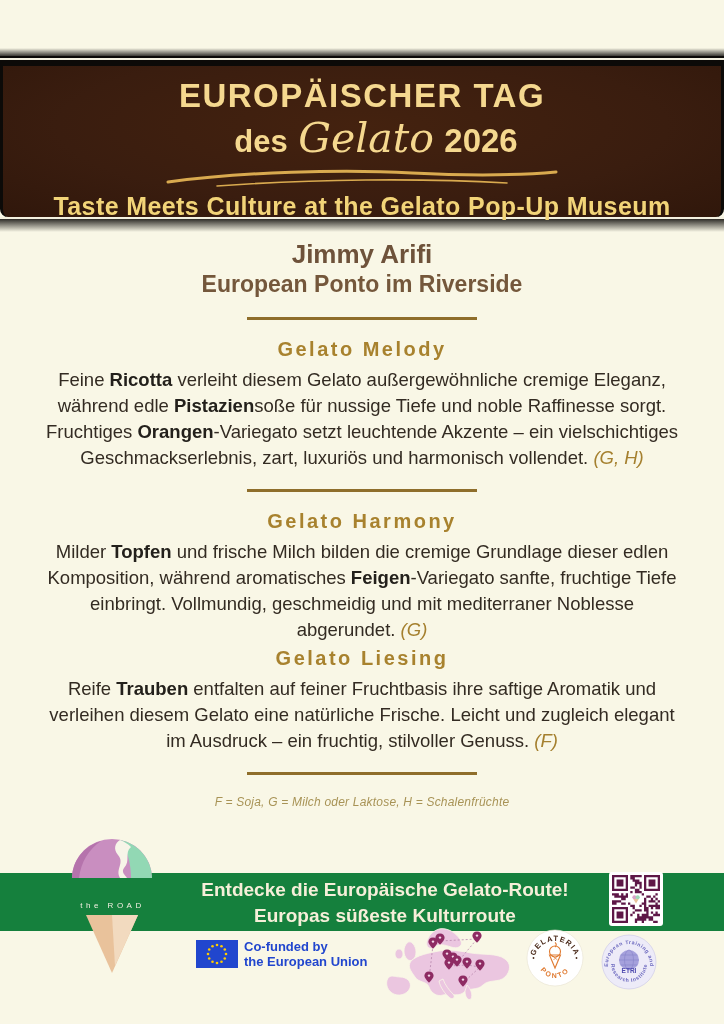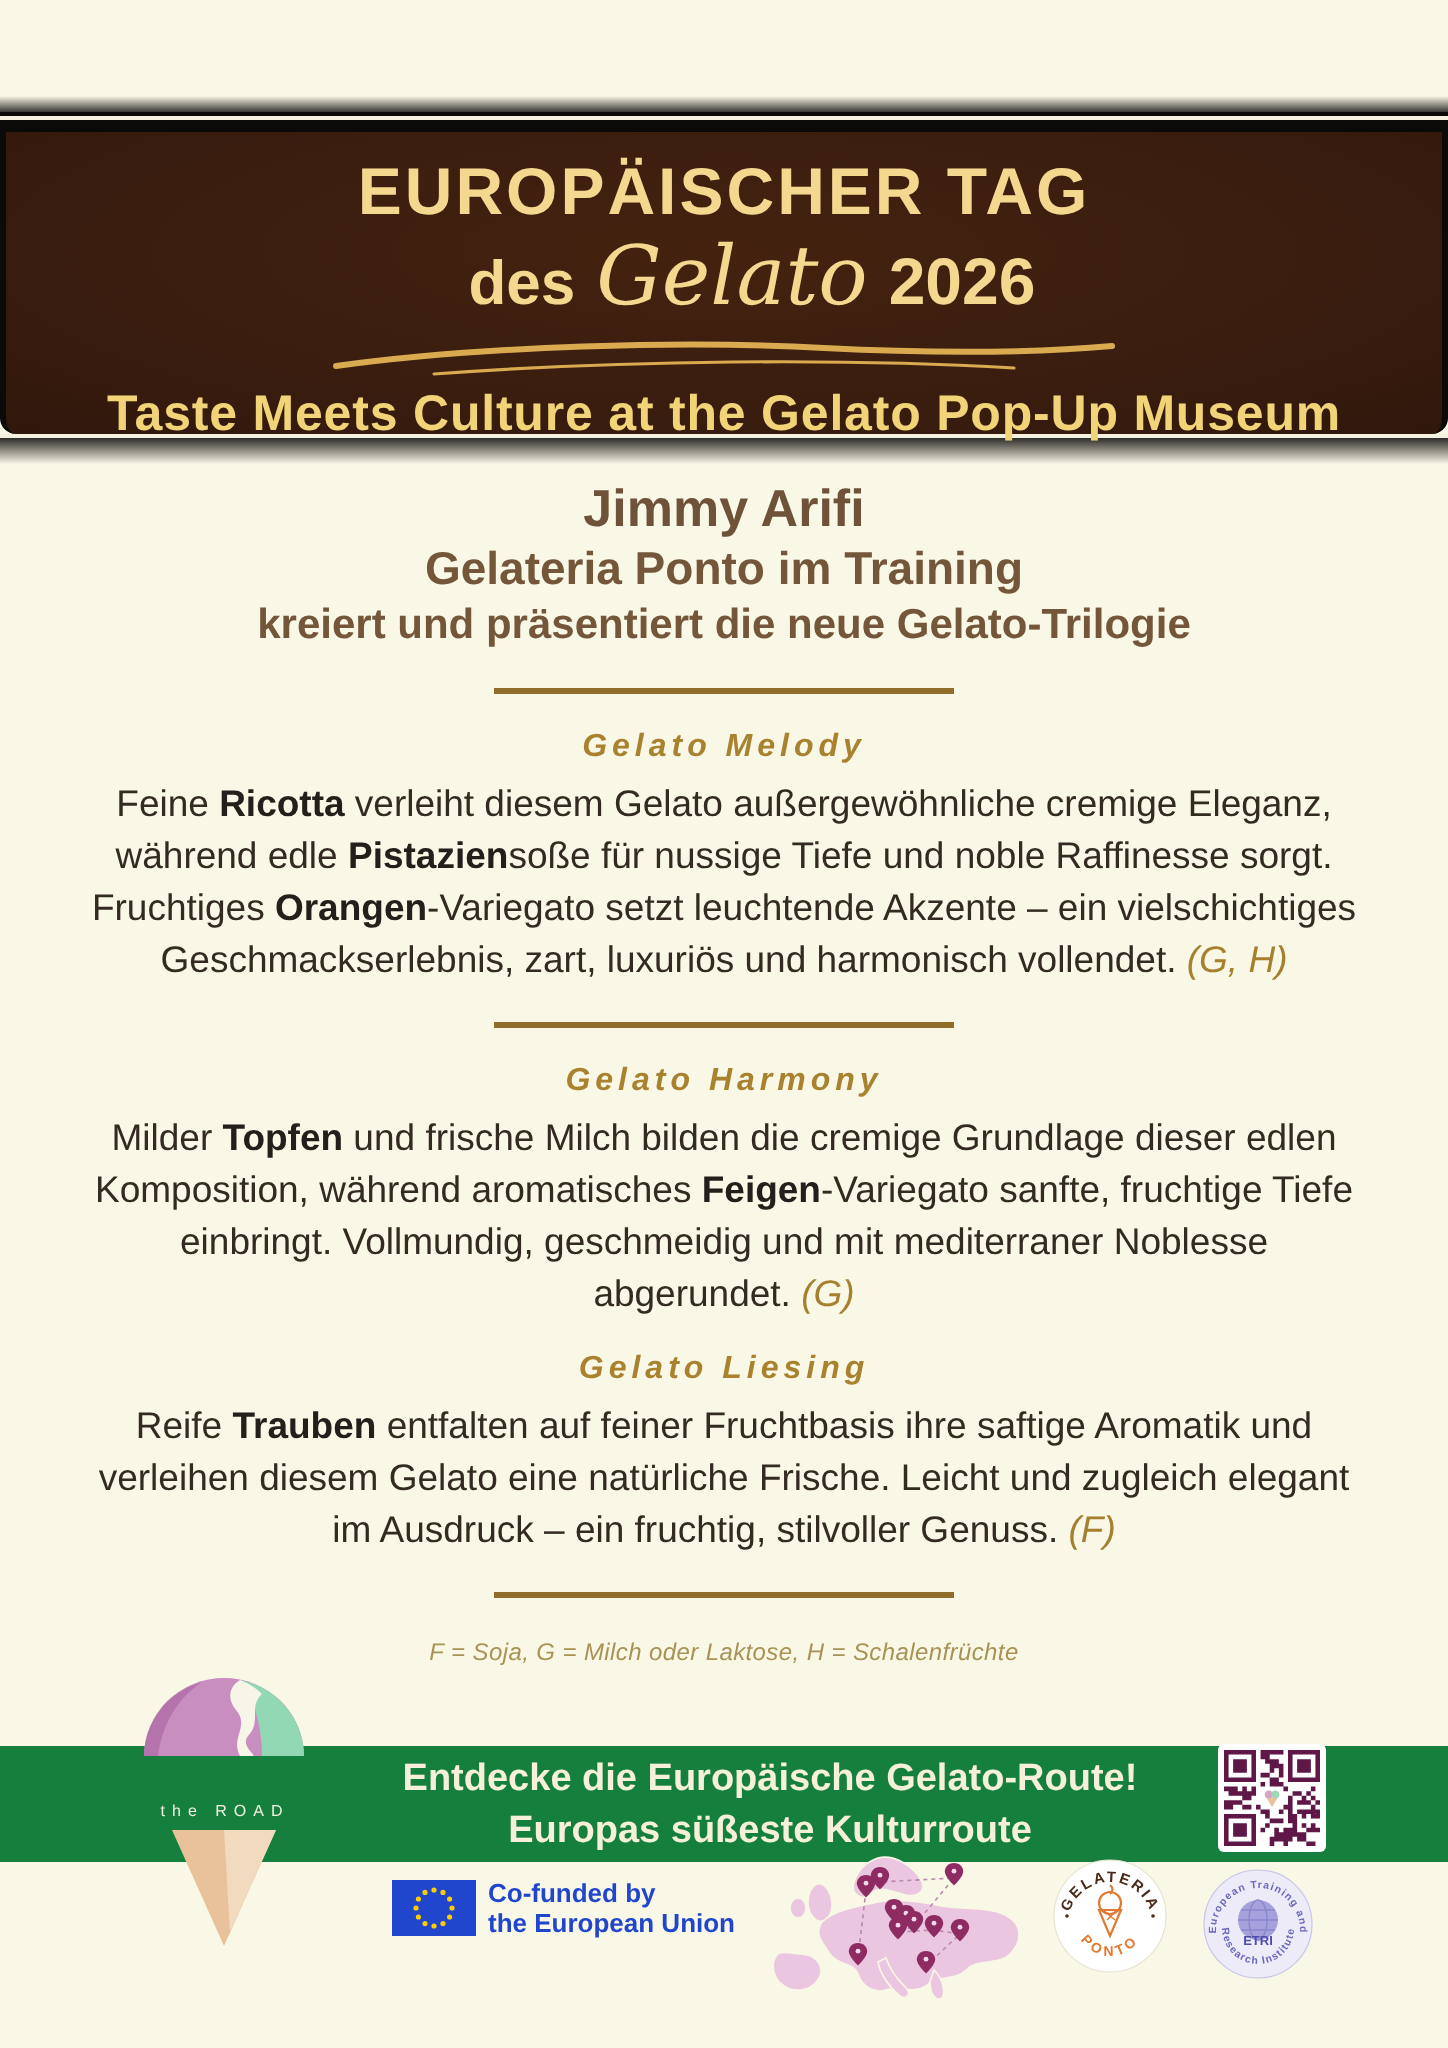--- a/index.html
+++ b/index.html
@@ -23,21 +23,21 @@
   .title2 .year{font-size:33px;font-weight:bold;}
   .swoosh{display:block;margin:-2px auto 0;}
   .subtitle{margin-top:3px;font-size:25px;font-weight:bold;color:#f2d478;letter-spacing:.4px;}
 
   
   .main{position:absolute;top:222px;left:0;width:724px;text-align:center;color:#332b22;}
   .intro-name{margin-top:17px;font-size:26px;font-weight:bold;color:#6e523a;line-height:31px;}
   .intro-venue{font-size:23px;font-weight:bold;color:#74573b;line-height:29px;}
   .intro-tagline{font-size:21px;font-weight:bold;color:#74573b;line-height:27px;}
   .divider{width:230px;height:3px;background:#8f6e2b;margin:18px auto;border:none;}
-  .section-title{margin:16px 0 6px;font-size:16px;font-weight:bold;color:#a8822e;letter-spacing:2.5px;font-style:italic;}
+  .section-title{margin:4px 0 6px;font-size:20px;font-weight:bold;color:#a8822e;letter-spacing:2.5px;}
   .section-text{max-width:640px;margin:0 auto;font-size:18.5px;line-height:26px;}
   .section-text b{color:#23201b;}
   .code{color:#a5802f;font-style:italic;}
   .footnote{margin-top:20px;font-size:12px;font-style:italic;color:#a89356;letter-spacing:.2px;}
 
   
   .footer-band{position:absolute;top:873px;left:0;width:724px;height:58px;background:#15803d;}
   .footer-text{position:absolute;left:170px;top:3px;width:430px;text-align:center;color:#f6efd9;font-weight:bold;}
   .footer-line1{font-size:19px;line-height:27px;}
   .footer-line2{font-size:19px;line-height:25px;}
@@ -81,22 +81,21 @@
         <path d="M55,19 C150,12 260,11 345,16" fill="none" stroke="#d9aa4f" stroke-width="1.6" stroke-linecap="round"></path>
       </svg>
       <div class="subtitle">Taste Meets Culture at the Gelato Pop-Up Museum</div>
     </div>
     <div class="line-white"></div>
     <div class="fade-bottom"></div>
   </div>
 
   <div class="main">
     <div class="intro-name">Jimmy Arifi</div>
-    <div class="intro-venue">Gelateria Ponto im Training</div>
-    <div class="intro-tagline">kreiert und präsentiert die neue Gelato-Trilogie</div>
+    <div class="intro-venue">European Ponto im Riverside</div>
     <div class="divider"></div>
     <div id="sections">
     <section>
       <h3 class="section-title">Gelato Melody</h3>
       <p class="section-text"><span>Feine </span><b>Ricotta</b><span> verleiht diesem Gelato außergewöhnliche cremige Eleganz, während edle </span><b>Pistazien</b><span>soße für nussige Tiefe und noble Raffinesse sorgt. Fruchtiges </span><b>Orangen</b><span>-Variegato setzt leuchtende Akzente – ein vielschichtiges Geschmackserlebnis, zart, luxuriös und harmonisch vollendet. </span><em class="code">(G, H)</em></p>
       <div class="divider"></div>
     </section>
 
     <section>
       <h3 class="section-title">Gelato Harmony</h3>

